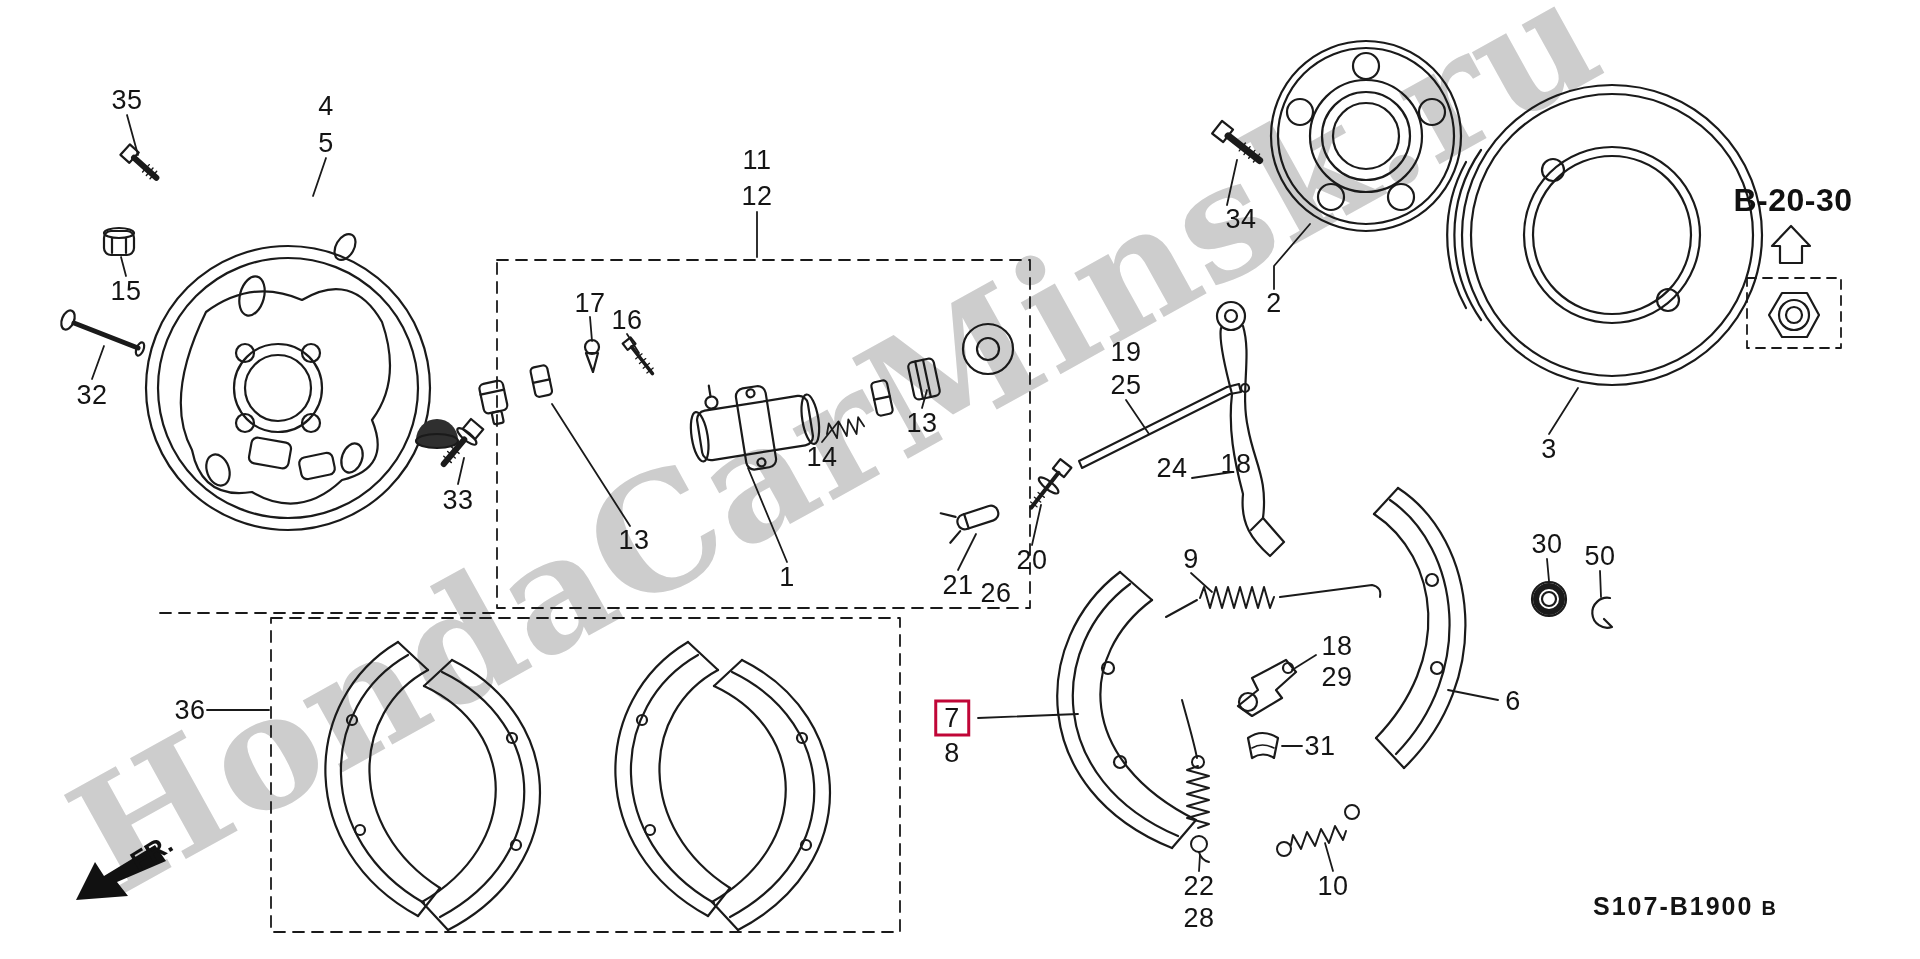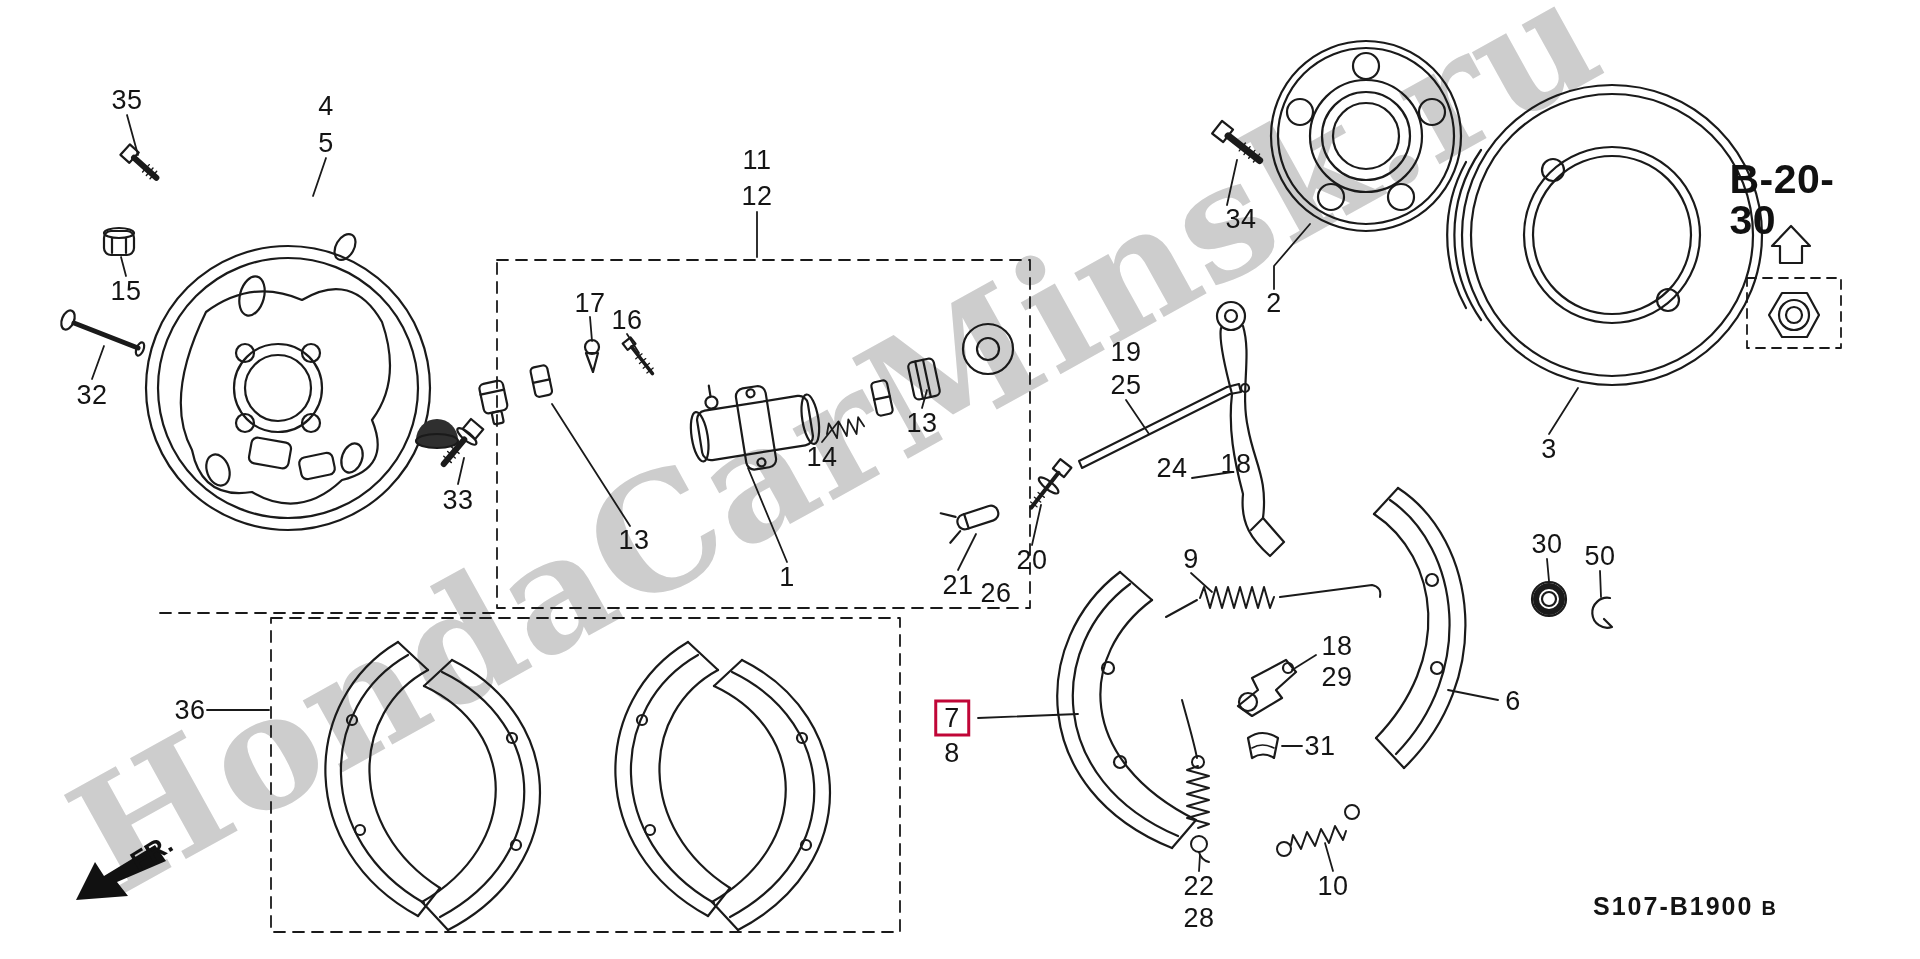--- a/index.html
+++ b/index.html
@@ -6,21 +6,21 @@
   .stage{position:relative;width:1920px;height:959px;background:#ffffff;overflow:hidden;
          font-family:"Liberation Sans",sans-serif;}
   .watermark{position:absolute;left:-20px;top:360px;width:1700px;text-align:center;
              transform:rotate(-29deg);font-family:"DejaVu Serif",serif;font-weight:700;
              font-size:158px;line-height:1;color:#cdcdcd;letter-spacing:1px;white-space:nowrap;
              user-select:none;pointer-events:none;}
   svg.art{position:absolute;left:0;top:0;}
   .lbl{position:absolute;transform:translate(-50%,-50%);font-weight:400;font-size:27px;
        color:#141414;letter-spacing:.5px;cursor:pointer;line-height:1;}
   .lbl.hl{border:3px solid #c00637;padding:2px 7px;}
-  .ref-label{position:absolute;transform:translate(-50%,-50%);font-weight:800;font-size:41px;
+  .ref-label{position:absolute;transform:translate(-50%,-50%);font-weight:800;font-size:32px;
              color:#111;letter-spacing:.5px;cursor:pointer;line-height:1;}
   .fr-label{position:absolute;left:152px;top:853px;transform:translate(-50%,-50%) rotate(-31deg);
             font-weight:700;font-size:27px;color:#111;line-height:1;}
   .code{position:absolute;left:1593px;top:892px;color:#141414;white-space:nowrap;}
   .code .code-main{font-size:25px;font-weight:700;letter-spacing:2px;}
   .code .code-suffix{font-size:20px;font-weight:600;margin-left:8px;}
 </style>
 </head>
 <body>
 

